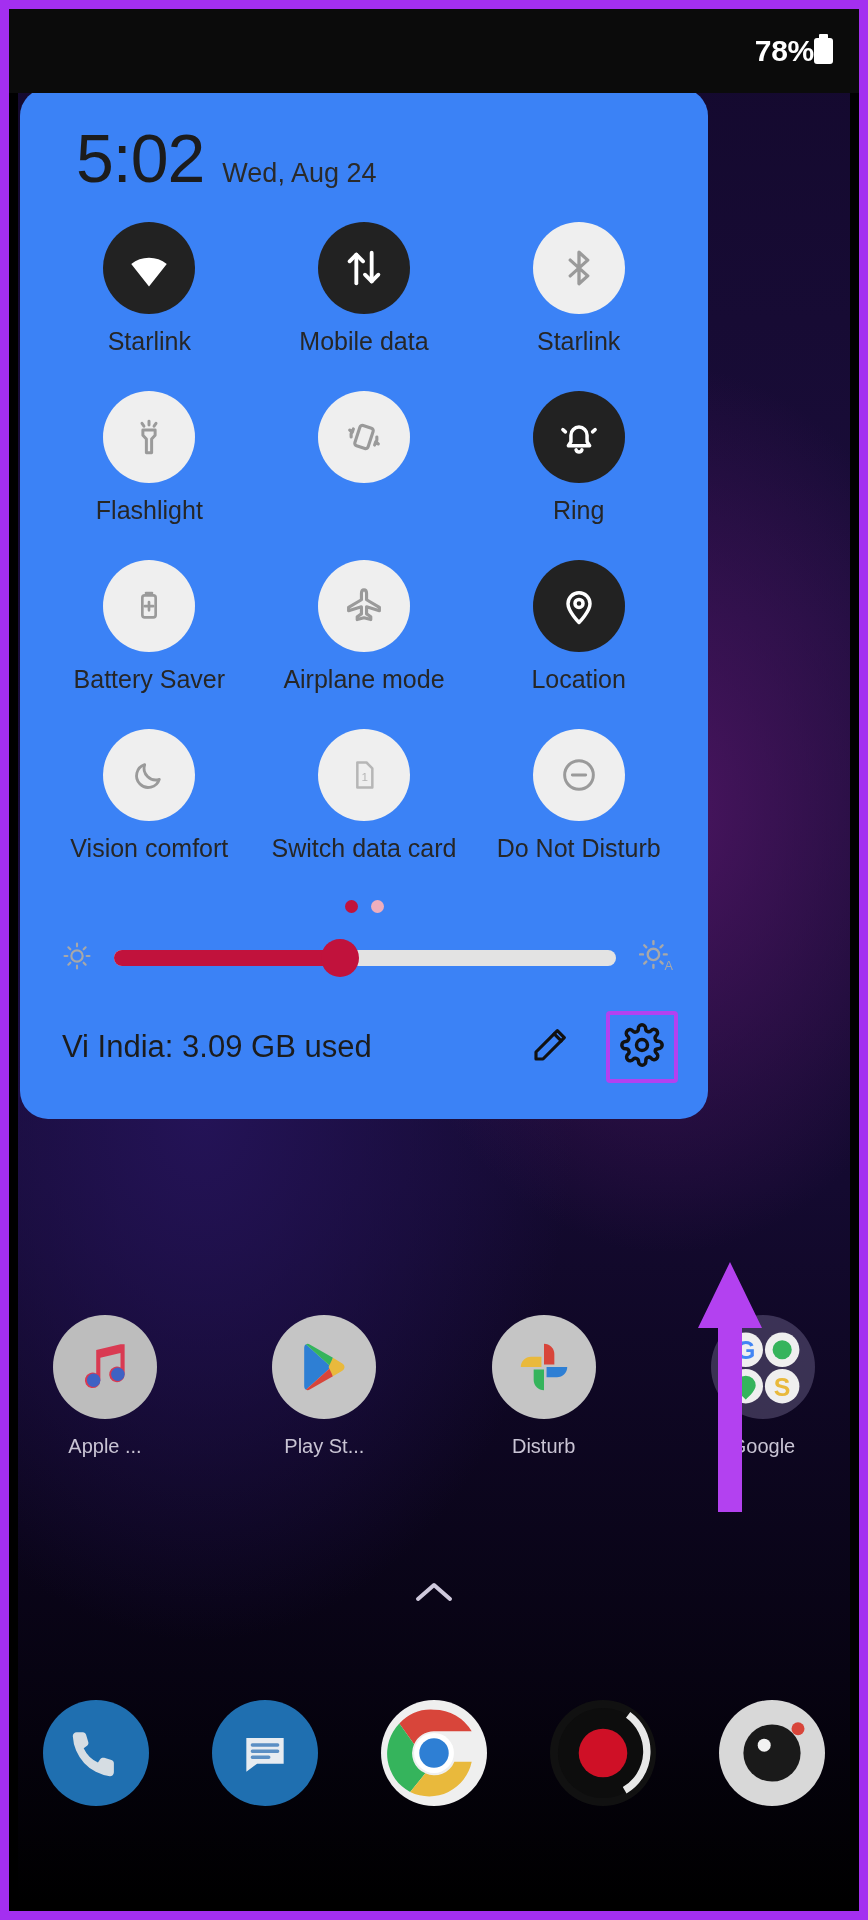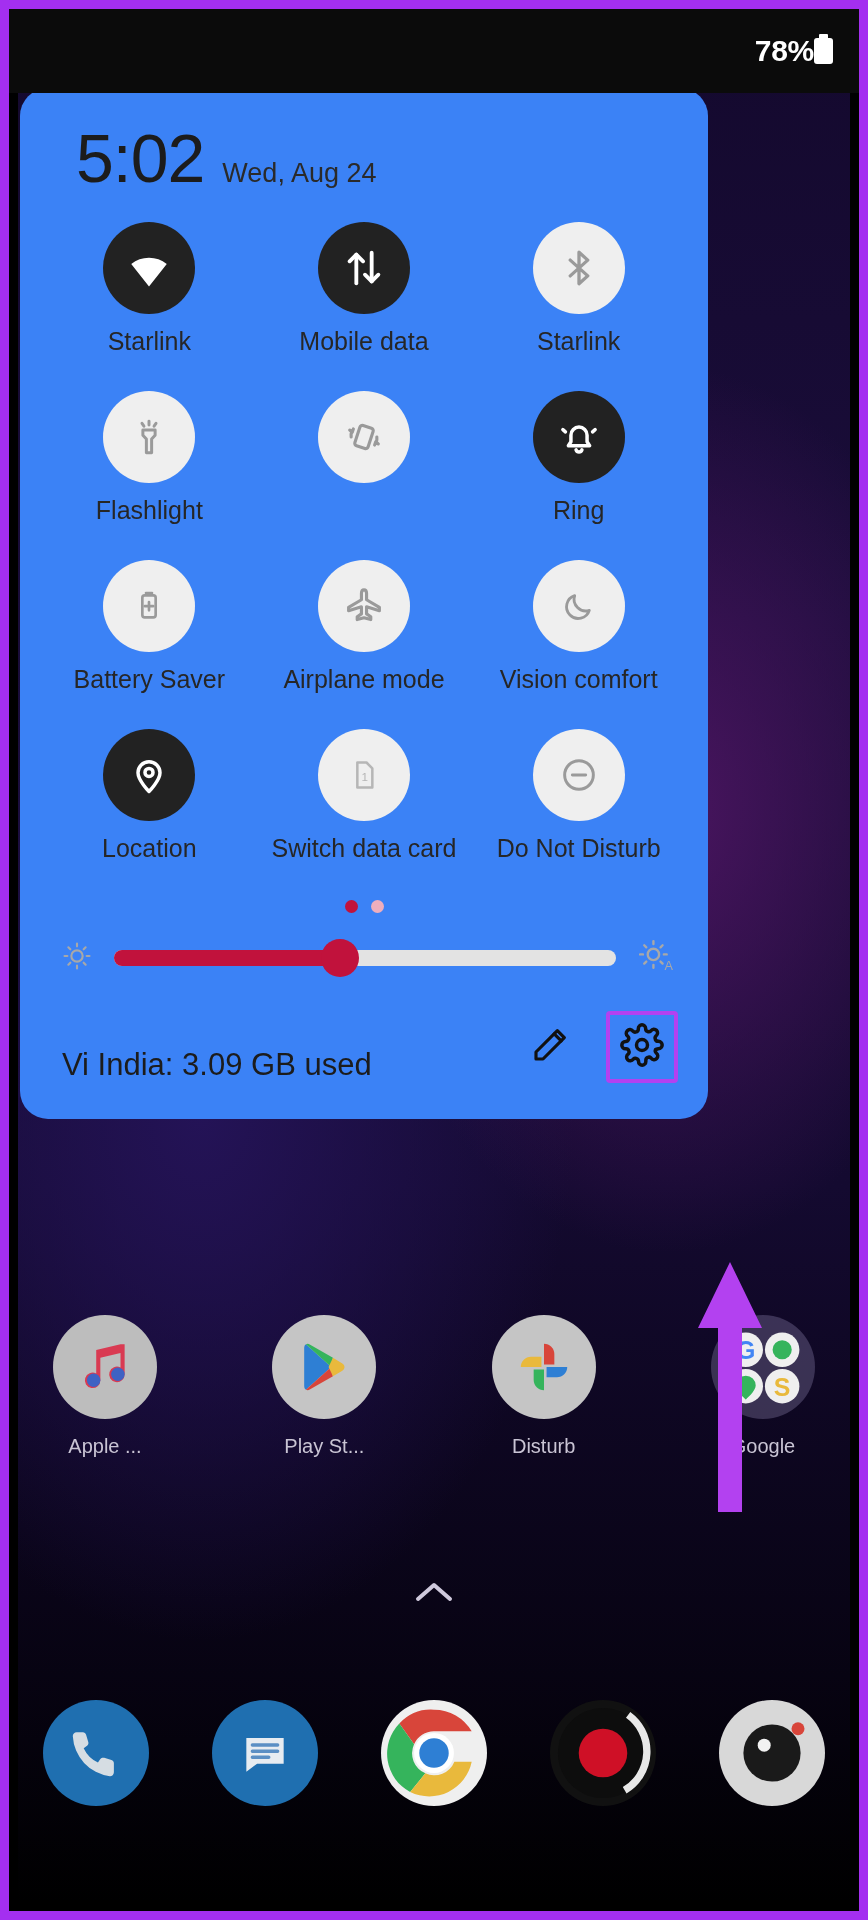--- a/index.html
+++ b/index.html
@@ -104,21 +104,21 @@
     width:45%; border-radius:8px; background:#c1123c;
   }
   .bright-knob{
     position:absolute; left:45%; top:50%;
     width:38px; height:38px; border-radius:50%;
     background:#c1123c; transform:translate(-50%,-50%);
   }
 
   
   .qs-footer{
-    display:flex; align-items:flex-end; justify-content:space-between;
+    display:flex; align-items:center; justify-content:space-between;
     padding:32px 30px 26px 42px;
   }
   .data-usage{ font-size:31px; color:#1c1c1c; }
   .footer-actions{ display:flex; align-items:center; gap:20px; }
   .icon-btn{
     width:72px; height:72px;
     display:flex; align-items:center; justify-content:center;
     cursor:pointer; border-radius:4px;
   }
   .icon-btn.highlight{ border:4px solid #b341f0; }
@@ -263,36 +263,36 @@
     <div class="tile">
       <div class="tile-circle off">
         <svg width="44" height="44" viewBox="0 0 24 24" fill="none" stroke="#9a9a9a" stroke-width="1.7" stroke-linecap="round" stroke-linejoin="round">
           <path d="M12 3.2c.9 0 1.4.9 1.4 2v3.4l7 4.1v1.9l-7-2.2v3.9l2.3 1.6v1.5L12 18.4l-3.7 1v-1.5l2.3-1.6v-3.9l-7 2.2v-1.9l7-4.1V5.2c0-1.1.5-2 1.4-2Z"></path>
         </svg>
       </div>
       <div class="tile-label">Airplane mode</div>
     </div>
 
     <div class="tile">
-      <div class="tile-circle off">
-        <svg width="40" height="40" viewBox="0 0 24 24" fill="none" stroke="#9a9a9a" stroke-width="1.7" stroke-linecap="round" stroke-linejoin="round">
-          <path d="M18.2 14.6A7 7 0 0 1 9.4 5.8a7 7 0 1 0 8.8 8.8Z"></path>
-        </svg>
-      </div>
-      <div class="tile-label">Vision comfort</div>
-    </div>
-
-    <div class="tile">
       <div class="tile-circle on">
         <svg width="44" height="44" viewBox="0 0 24 24" fill="none" stroke="#fff" stroke-width="1.9" stroke-linecap="round" stroke-linejoin="round">
           <path d="M12 21s6-6.1 6-10.2A6 6 0 0 0 6 10.8C6 14.9 12 21 12 21Z"></path>
           <circle cx="12" cy="10.6" r="2.2"></circle>
         </svg>
       </div>
       <div class="tile-label">Location</div>
+    </div>
+
+    <div class="tile">
+      <div class="tile-circle off">
+        <svg width="40" height="40" viewBox="0 0 24 24" fill="none" stroke="#9a9a9a" stroke-width="1.7" stroke-linecap="round" stroke-linejoin="round">
+          <path d="M18.2 14.6A7 7 0 0 1 9.4 5.8a7 7 0 1 0 8.8 8.8Z"></path>
+        </svg>
+      </div>
+      <div class="tile-label">Vision comfort</div>
     </div>
 
     <div class="tile">
       <div class="tile-circle off">
         <svg width="40" height="40" viewBox="0 0 24 24" fill="none" stroke="#b6b6b6" stroke-width="1.5" stroke-linecap="round" stroke-linejoin="round">
           <path d="M8 4.5h5.5L17 8v11.5H8V4.5Z"></path>
           <text x="12.5" y="15.4" font-size="7" fill="#b6b6b6" stroke="none" text-anchor="middle" font-family="Liberation Sans, sans-serif">1</text>
         </svg>
       </div>
       <div class="tile-label">Switch data card</div>

